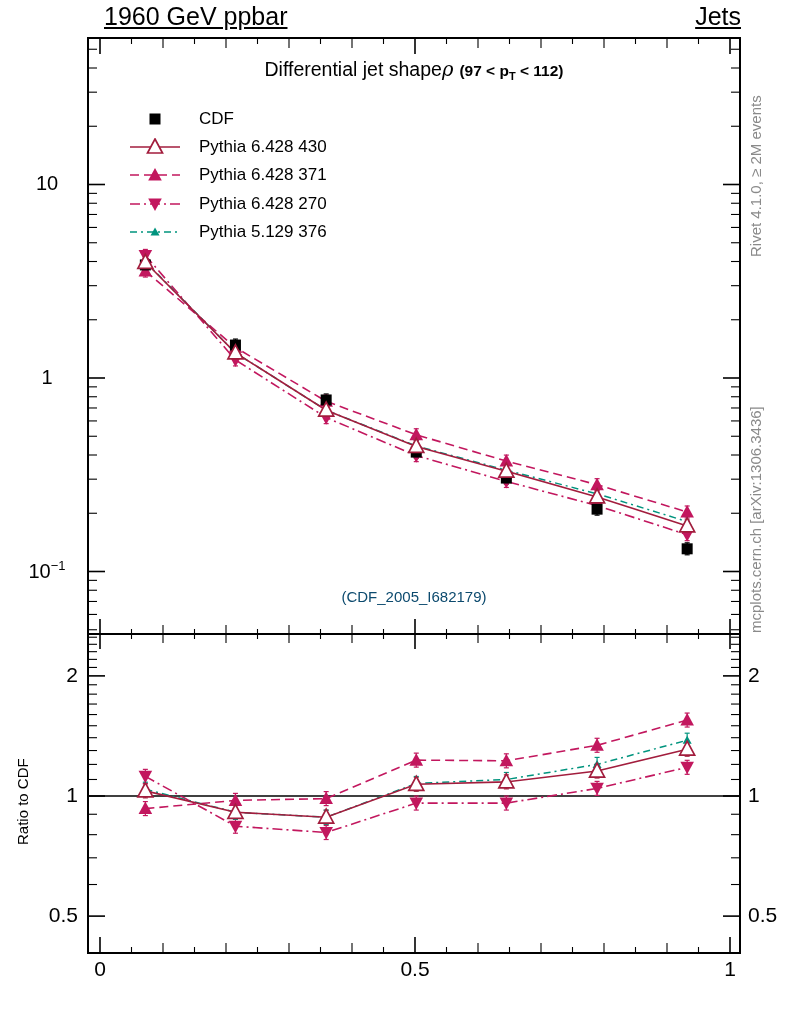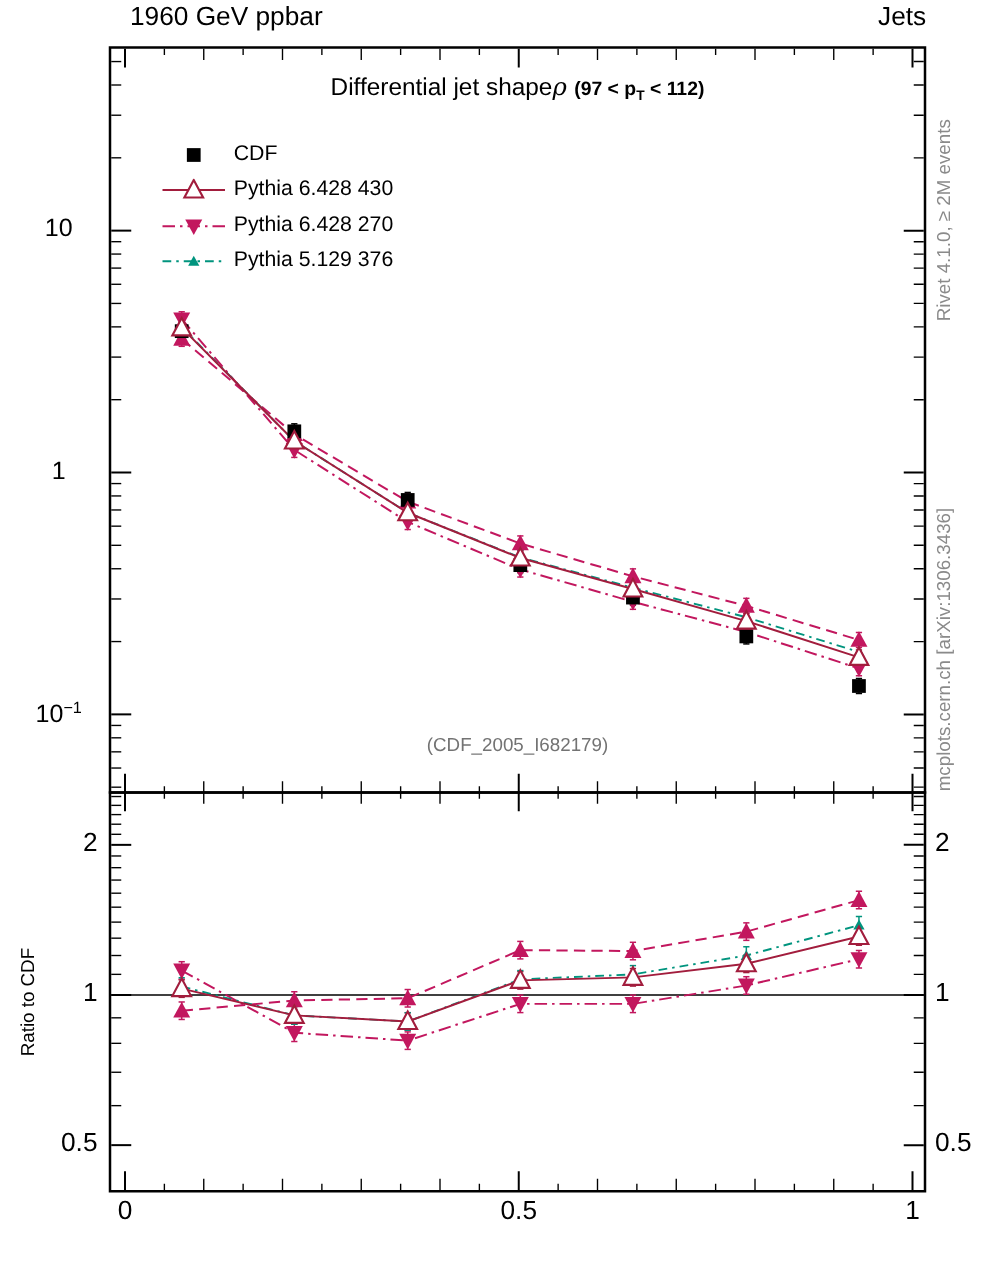--- a/index.html
+++ b/index.html
@@ -1,34 +1,34 @@
 <!DOCTYPE html>
 <html><head>
 <meta charset="utf-8">
 <style>
   html,body{margin:0;padding:0;background:#fff;}
   #page{position:relative;width:786px;height:1024px;background:#fff;overflow:hidden;
         font-family:"Liberation Sans","DejaVu Sans",sans-serif;color:#000;}
   #plot-svg{position:absolute;left:0;top:0;}
   .abs{position:absolute;white-space:nowrap;}
-  .hdr{font-size:21px;top:2px;}
+  .hdr{font-size:25px;top:2px;text-decoration:underline;}
   .title-line{left:88px;width:652px;text-align:center;top:58px;font-size:19.5px;}
   .title-cut{font-size:15.5px;margin-left:6px;font-weight:bold;}
   .title-cut sub{font-size:11px;}
   .rho{font-family:"DejaVu Serif",serif;font-style:italic;}
   .legend{left:129px;top:105px;}
-  .legend-row{display:flex;align-items:flex-end;height:28.2px;}
+  .legend-row{display:flex;align-items:center;height:28.2px;gap:12px;}
   .legend-row svg{display:block;}
   .legend-label{font-size:17px;margin-left:6px;}
   .ylab{width:62px;left:16px;text-align:center;font-size:20px;}
   .ylab sup{font-size:13px;}
   .rlab-l{width:62px;left:16px;text-align:right;font-size:21px;}
   .rlab-r{left:748px;font-size:21px;}
   .xlab{font-size:21px;top:957px;transform:translateX(-50%);}
-  .watermark{left:88px;width:652px;text-align:center;top:588px;font-size:15px;color:#737373;}
+  .watermark{left:88px;width:652px;text-align:center;top:588px;font-size:15px;color:#0c4a6e;}
   .vnote{font-size:15px;color:#8a8a8a;transform:rotate(-90deg);transform-origin:left top;}
   .vlabel{font-size:15px;color:#000;transform:rotate(-90deg);transform-origin:left top;}
 </style>
 </head>
 <body>
 
 <div id="page">
 
   <svg id="plot-svg" width="786" height="1024">
       <g>
@@ -519,20 +519,29 @@
           <g>
             <line x1="1" y1="9" x2="51" y2="9" stroke="#a21d3d" stroke-width="1.6"></line>
             <path d="M26,1 L33.5,15 L18.5,15 Z" fill="#fff" stroke="#a21d3d" stroke-width="1.7"></path>
           </g>
         </svg>
       <span class="legend-label">Pythia 6.428 430</span>
     </div>
     <div class="legend-row">
       <svg class="legend-swatch" width="52" height="18">
           <g>
+            <line x1="1" y1="9" x2="51" y2="9" stroke="#c2175e" stroke-width="1.6" stroke-dasharray="9,5"></line>
+            <path d="M26,2 L32.8,14.5 L19.2,14.5 Z" fill="#c2175e"></path>
+          </g>
+        </svg>
+      <span class="legend-label">Pythia 6.428 371</span>
+    </div>
+    <div class="legend-row">
+      <svg class="legend-swatch" width="52" height="18">
+          <g>
             <line x1="1" y1="9" x2="51" y2="9" stroke="#c2175e" stroke-width="1.6" stroke-dasharray="10,4,2,4"></line>
             <path d="M26,16 L32.8,3.5 L19.2,3.5 Z" fill="#c2175e"></path>
           </g>
         </svg>
       <span class="legend-label">Pythia 6.428 270</span>
     </div>
     <div class="legend-row">
       <svg class="legend-swatch" width="52" height="18">
           <g>
             <line x1="1" y1="9" x2="51" y2="9" stroke="#00947e" stroke-width="1.6" stroke-dasharray="7,4,2,4"></line>

